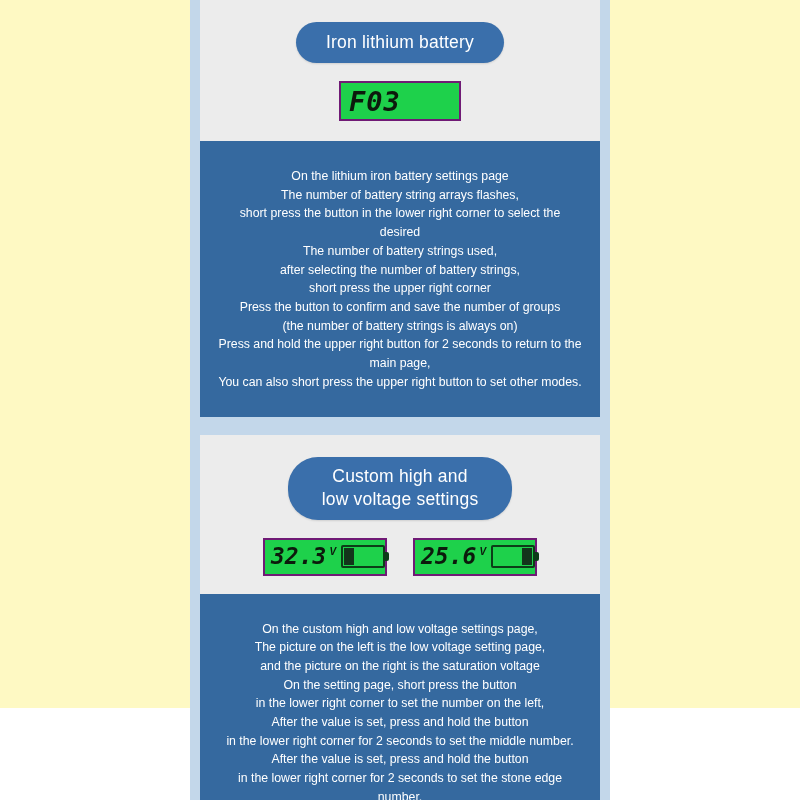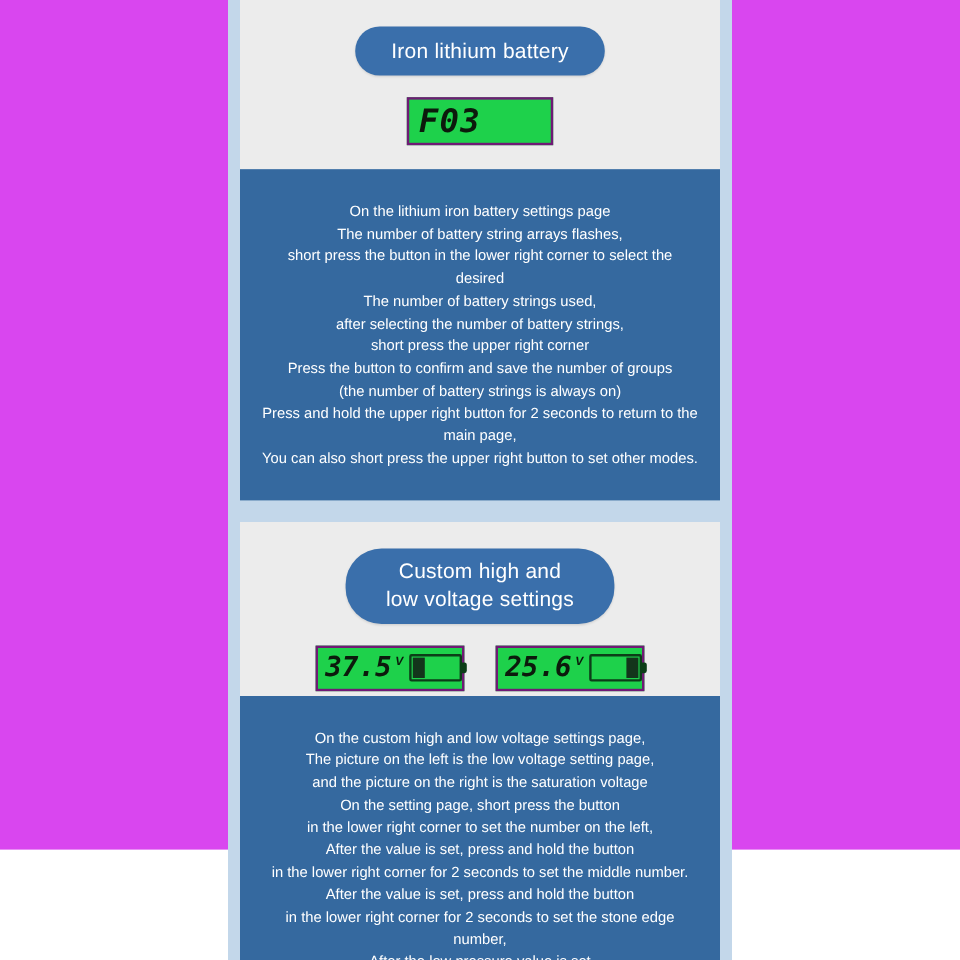--- a/index.html
+++ b/index.html
@@ -1,40 +1,40 @@
 <!DOCTYPE html>
 <html><head>
 <meta charset="utf-8">
 <title>Battery Setting Instructions</title>
 <style>
   html,body{margin:0;padding:0;}
   body{
     width:800px;height:800px;overflow:hidden;background:#ffffff;
     font-family:"Liberation Sans","DejaVu Sans",sans-serif;
   }
-  .page{position:relative;width:800px;height:708px;background:#d946ef;}
+  .page{position:relative;width:800px;height:708px;background:#fef9c3;}
 
   
   .rail{position:absolute;top:0;bottom:0;width:10px;background:#c3d7ea;}
   .rail-left{left:190px;}
   .rail-right{left:600px;}
 
   .column{
     position:absolute;left:190px;top:0;width:420px;height:800px;
     background:#c3d7ea;box-sizing:border-box;
     display:flex;flex-direction:column;
   }
 
   
   .card{
     background:#ececec;margin:0 10px;box-sizing:border-box;
     display:flex;flex-direction:column;align-items:center;
   }
   .card-1{padding-top:22px;padding-bottom:20px;}
-  .card-2{padding-top:22px;padding-bottom:4px;}
+  .card-2{padding-top:22px;padding-bottom:18px;}
 
   .pill{
     background:#3a6fab;color:#ffffff;border-radius:30px;
     padding:9px 30px;font-size:17.5px;line-height:1.32;
     text-align:center;letter-spacing:.2px;white-space:pre-line;
     box-shadow:0 1px 2px rgba(0,0,0,.12);
   }
   .pill-2{padding:8px 34px;}
 
   
@@ -114,21 +114,21 @@
 
     <div class="gap"></div>
 
     <div class="card card-2">
       <div class="pill pill-2">Custom high and
 low voltage settings</div>
 
       <div class="lcd-row">
 
         <div class="lcd lcd-volt">
-          <span class="seg seg-val">37.5</span>
+          <span class="seg seg-val">32.3</span>
           <span class="seg-unit">V</span>
           <span class="batt">
             <span class="batt-body"></span>
             <span class="batt-cap"></span>
             <span class="batt-fill left"></span>
           </span>
         </div>
 
         <div class="lcd lcd-volt">
           <span class="seg seg-val">25.6</span>

